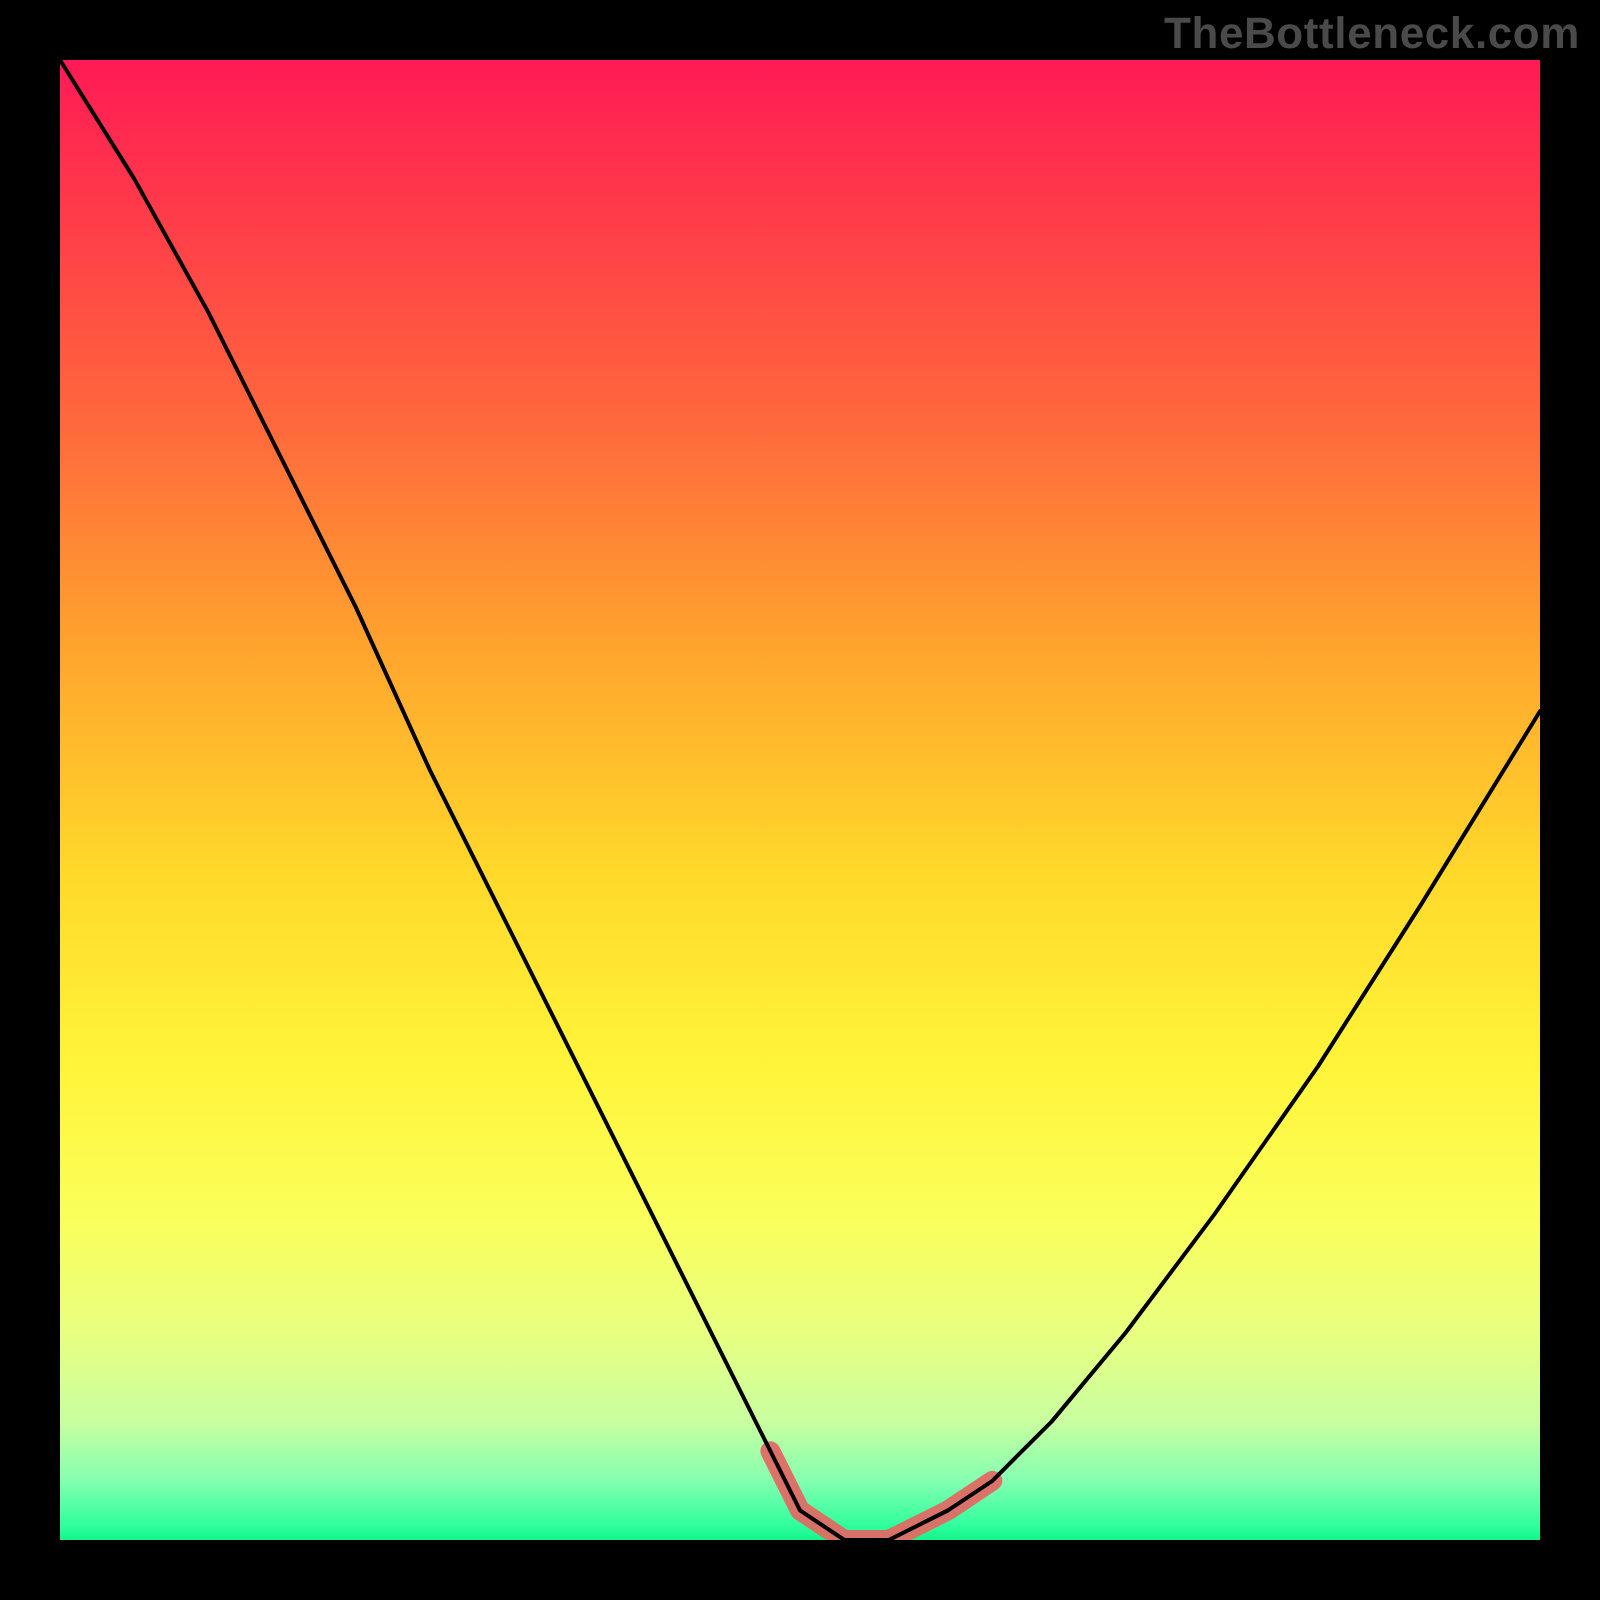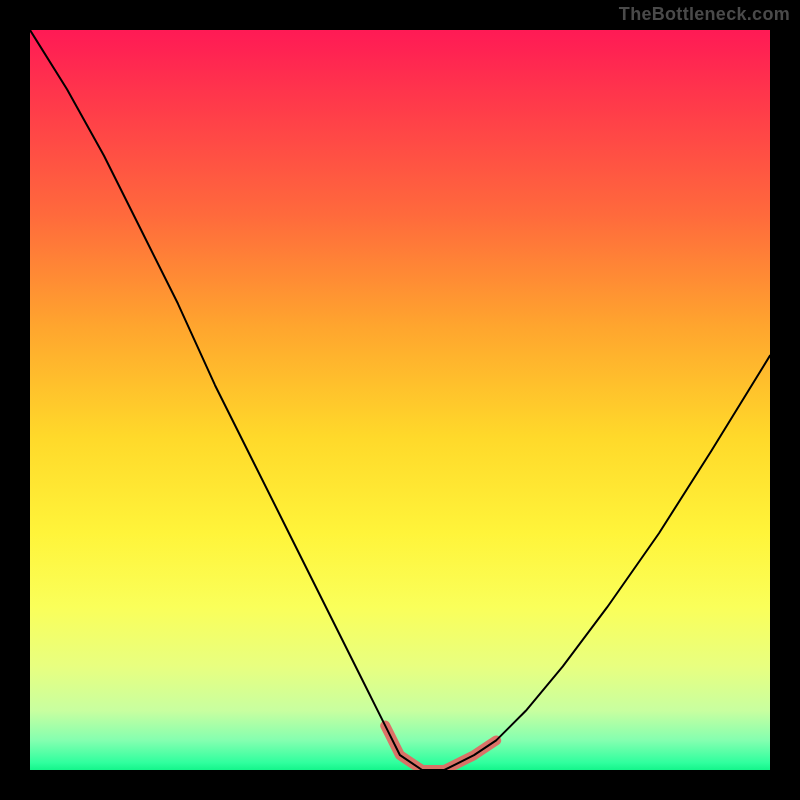--- a/index.html
+++ b/index.html
@@ -8,21 +8,21 @@
     position: relative;
     width: 800px;
     height: 800px;
     background: #000;
   }
   .watermark {
     position: absolute;
     top: 4px;
     right: 10px;
     font-family: Arial, Helvetica, sans-serif;
-    font-size: 18px;
+    font-size: 22px;
     font-weight: 600;
     color: #4a4a4a;
     letter-spacing: 0.3px;
     z-index: 50;
   }
   .plot-area {
     position: absolute;
     left: 30px;
     top: 30px;
     width: 740px;

